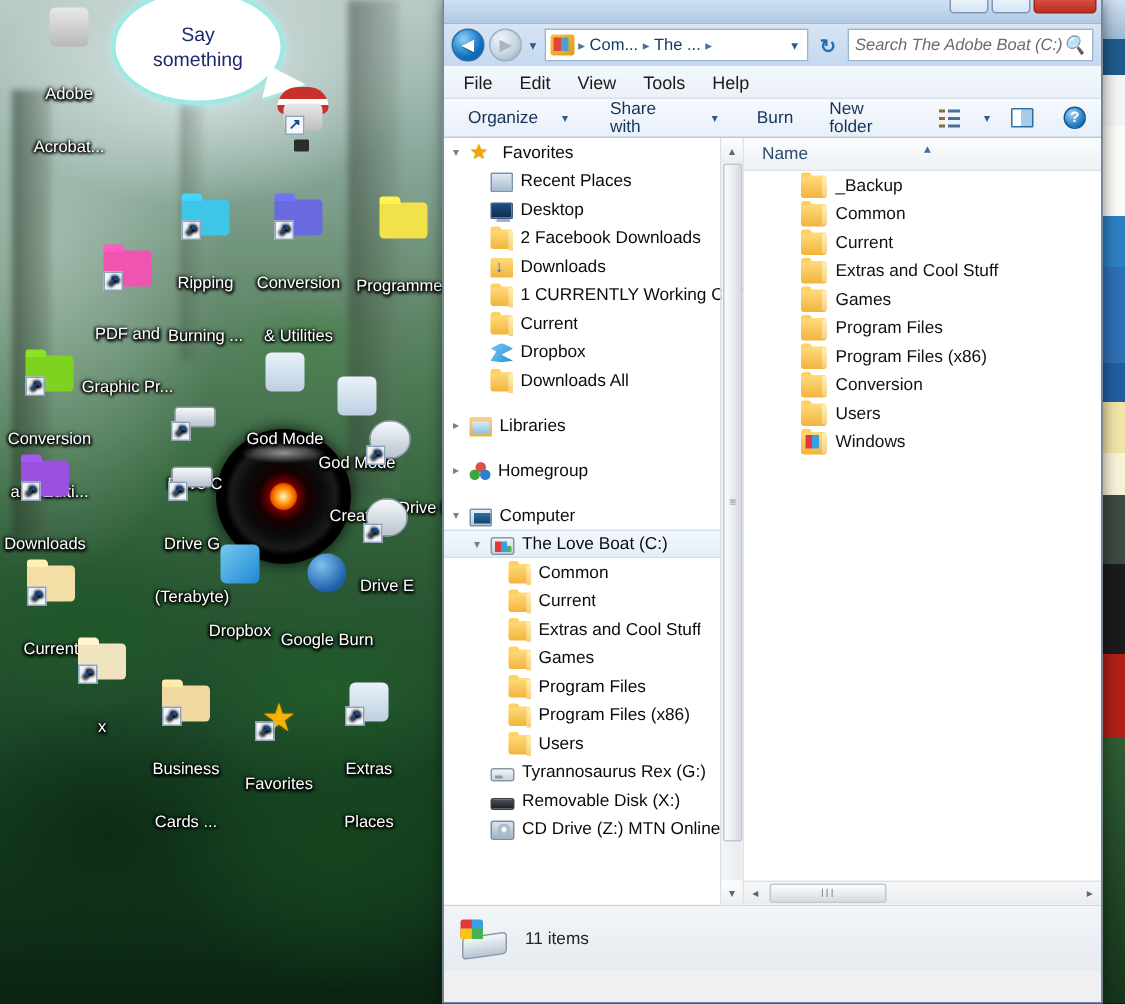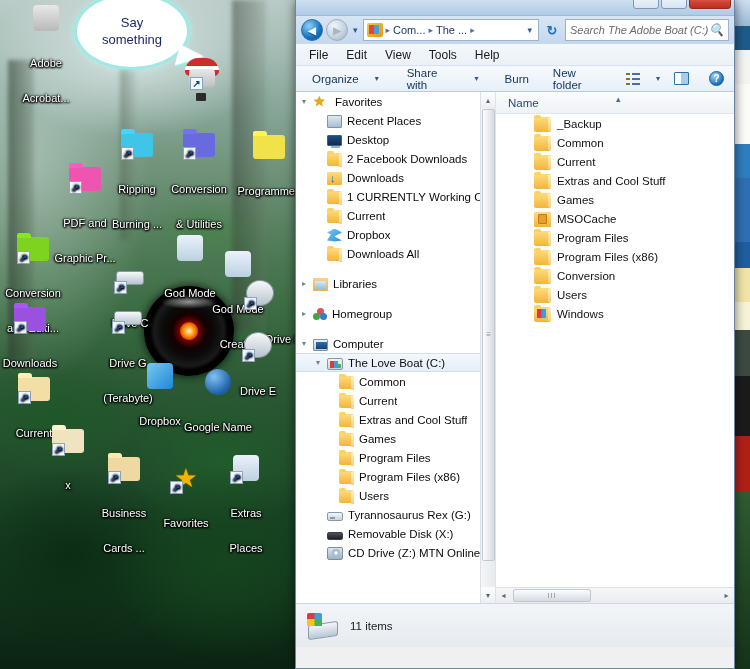--- a/index.html
+++ b/index.html
@@ -488,21 +488,21 @@
       <div class="icon" style="left: 118px; top: 360px;">
         <span class="glyph">
           <span style="position: absolute; left: 3px; top: 3px; width: 26px; height: 26px; border-radius: 4px; background: linear-gradient(135deg, rgb(121, 200, 240), rgb(30, 136, 212));"></span>
         </span>
         <span class="lbl">Dropbox</span>
       </div>
       <div class="icon" style="left: 176px; top: 366px;">
         <span class="glyph">
           <span style="position: absolute; left: 3px; top: 3px; width: 26px; height: 26px; border-radius: 50%; background: radial-gradient(circle at 35% 30%, rgb(127, 194, 240), rgb(31, 95, 168) 70%);"></span>
         </span>
-        <span class="lbl">Google Name</span>
+        <span class="lbl">Google Burn</span>
       </div>
       <div class="icon" style="left: -8px; top: 372px;">
         <span class="glyph">
           <span class="fold" style="background: rgb(243, 223, 166);"></span>
           <span class="shortcut"></span>
         </span>
         <span class="lbl">Current</span>
       </div>
       <div class="icon" style="left: 26px; top: 424px;">
         <span class="glyph">
@@ -795,24 +795,20 @@
           </div>
           <div class="frow">
             <span class="fi ic-folder"></span>
             <span>Extras and Cool Stuff</span>
           </div>
           <div class="frow">
             <span class="fi ic-folder"></span>
             <span>Games</span>
           </div>
           <div class="frow">
-            <span class="fi ic-lock"></span>
-            <span>MSOCache</span>
-          </div>
-          <div class="frow">
             <span class="fi ic-folder"></span>
             <span>Program Files</span>
           </div>
           <div class="frow">
             <span class="fi ic-folder"></span>
             <span>Program Files (x86)</span>
           </div>
           <div class="frow">
             <span class="fi ic-folder"></span>
             <span>Conversion</span>

